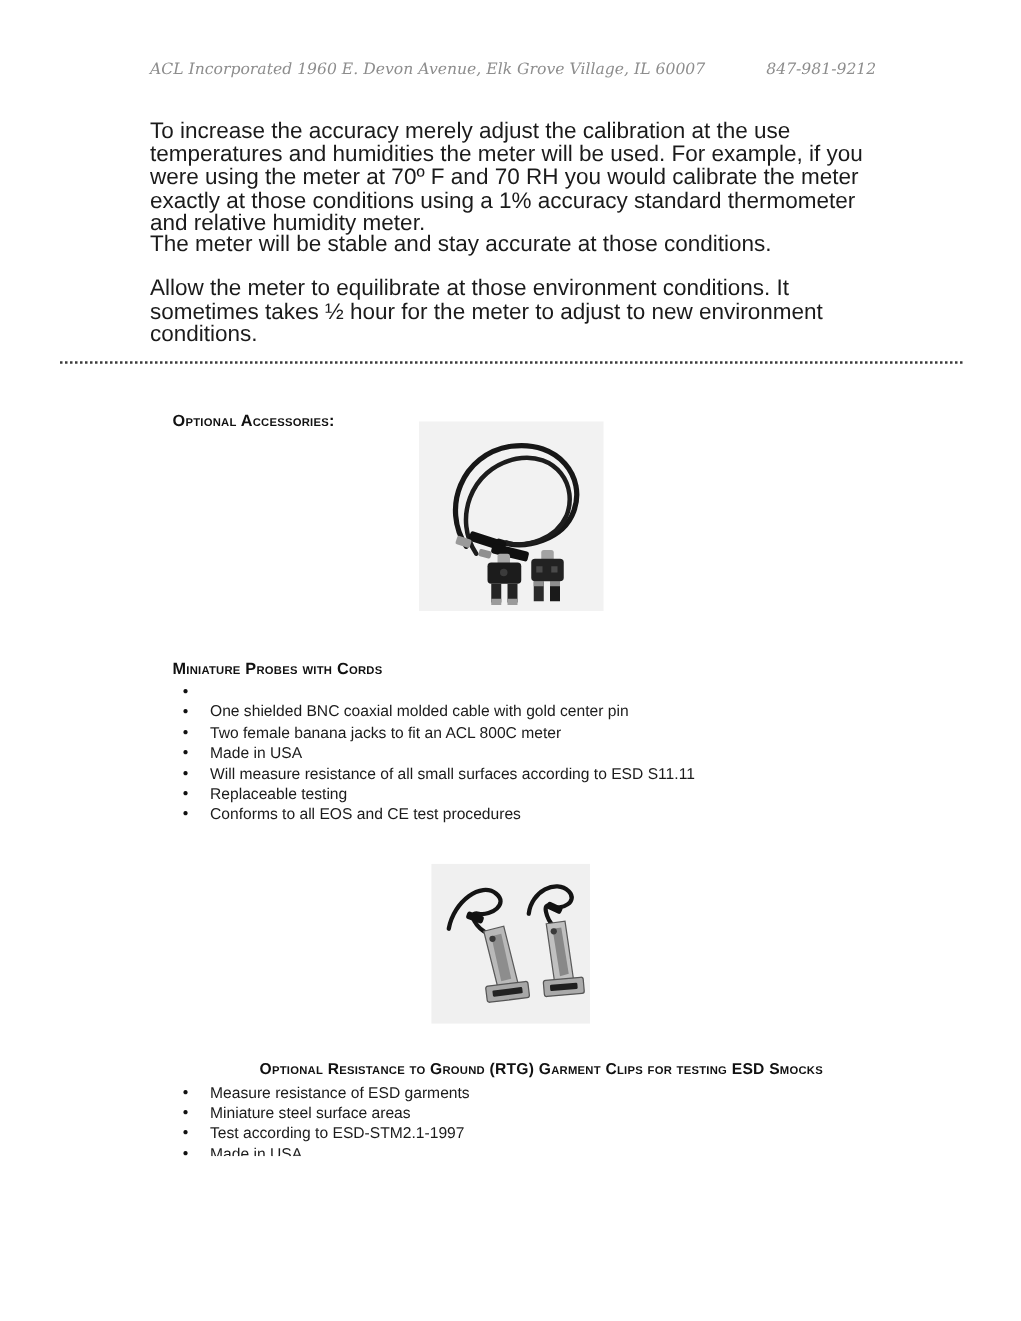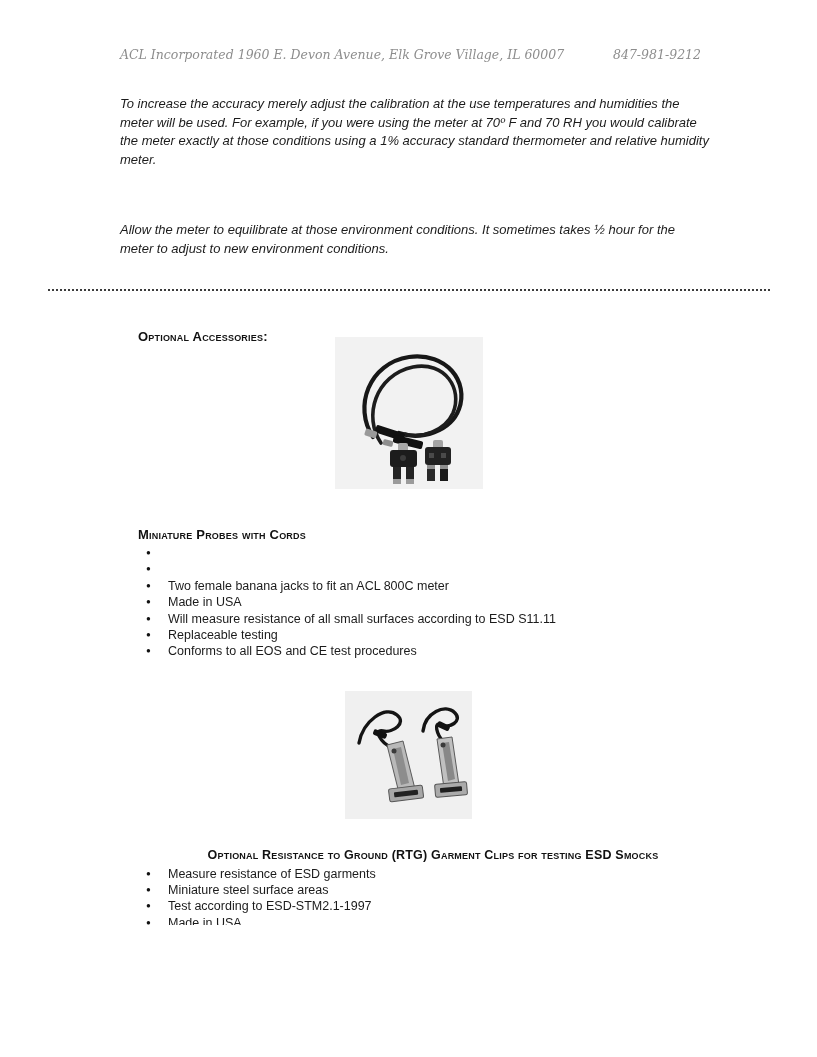--- a/index.html
+++ b/index.html
@@ -23,24 +23,23 @@
     color:#8d8d8d;
     font-size:12.5px;
   }
   .doc-header{top:47px;}
   .doc-footer{top:991px; font-size:12px;align-items:center;}
   .body-para{
     position:absolute;
     left:120px;
     width:590px;
     margin:0;
-    font-size:13px;
+    font-size:18px;
     line-height:18.6px;
     color:#1b1b1b;
-    font-style:italic;
   }
   .p1{top:95px;}
   .p2{top:186px;}
   .p3{top:221px;}
   .divider{
     position:absolute;
     left:48px;
     top:289px;
     width:722px;
     height:0;
@@ -89,20 +88,21 @@
 <body>
 
 <div class="page">
 
   <div class="doc-header">
     <span>ACL Incorporated 1960 E. Devon Avenue, Elk Grove Village, IL 60007</span>
     <span>847-981-9212</span>
   </div>
 
   <p class="body-para p1">To increase the accuracy merely adjust the calibration at the use temperatures and humidities the meter will be used.  For example, if you were using the meter at 70º F and 70 RH you would calibrate the meter exactly at those conditions using a 1% accuracy standard thermometer and relative humidity meter.</p>
+  <p class="body-para p2">The meter will be stable and stay accurate at those conditions.</p>
   <p class="body-para p3">Allow the meter to equilibrate at those environment conditions. It sometimes takes ½ hour for the meter to adjust to new environment conditions.</p>
 
   <div class="divider"></div>
 
   <h2 class="sc-heading h-opt">Optional Accessories:</h2>
 
   <figure class="fig fig1">
     <svg width="148" height="152" viewBox="0 0 148 152" xmlns="http://www.w3.org/2000/svg">
       <rect x="0" y="0" width="148" height="152" fill="#f2f2f2"></rect>
 
@@ -134,20 +134,21 @@
   </figure>
 
   <h3 class="sc-heading h-min">Miniature Probes with Cords</h3>
 
   <ul class="bullets ul1">
     <li>
         <span class="blt">●</span>
       </li>
     <li>
         <span class="blt">●</span>
+        <span>One shielded BNC coaxial molded cable with gold center pin</span>
       </li>
     <li>
         <span class="blt">●</span>
         <span>Two female banana jacks to fit an ACL 800C meter</span>
       </li>
     <li>
         <span class="blt">●</span>
         <span>Made in USA</span>
       </li>
     <li>

